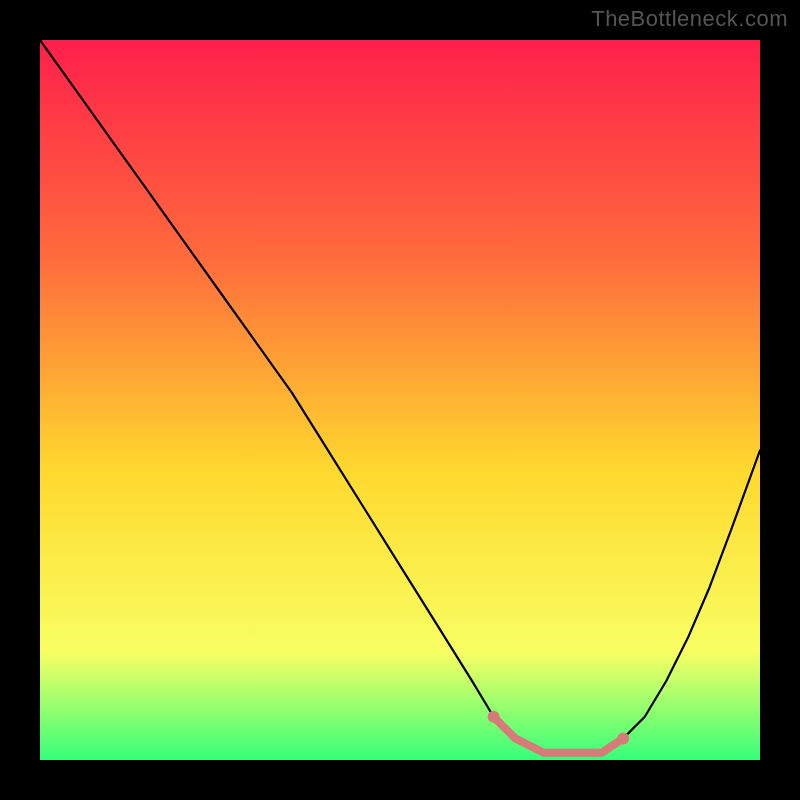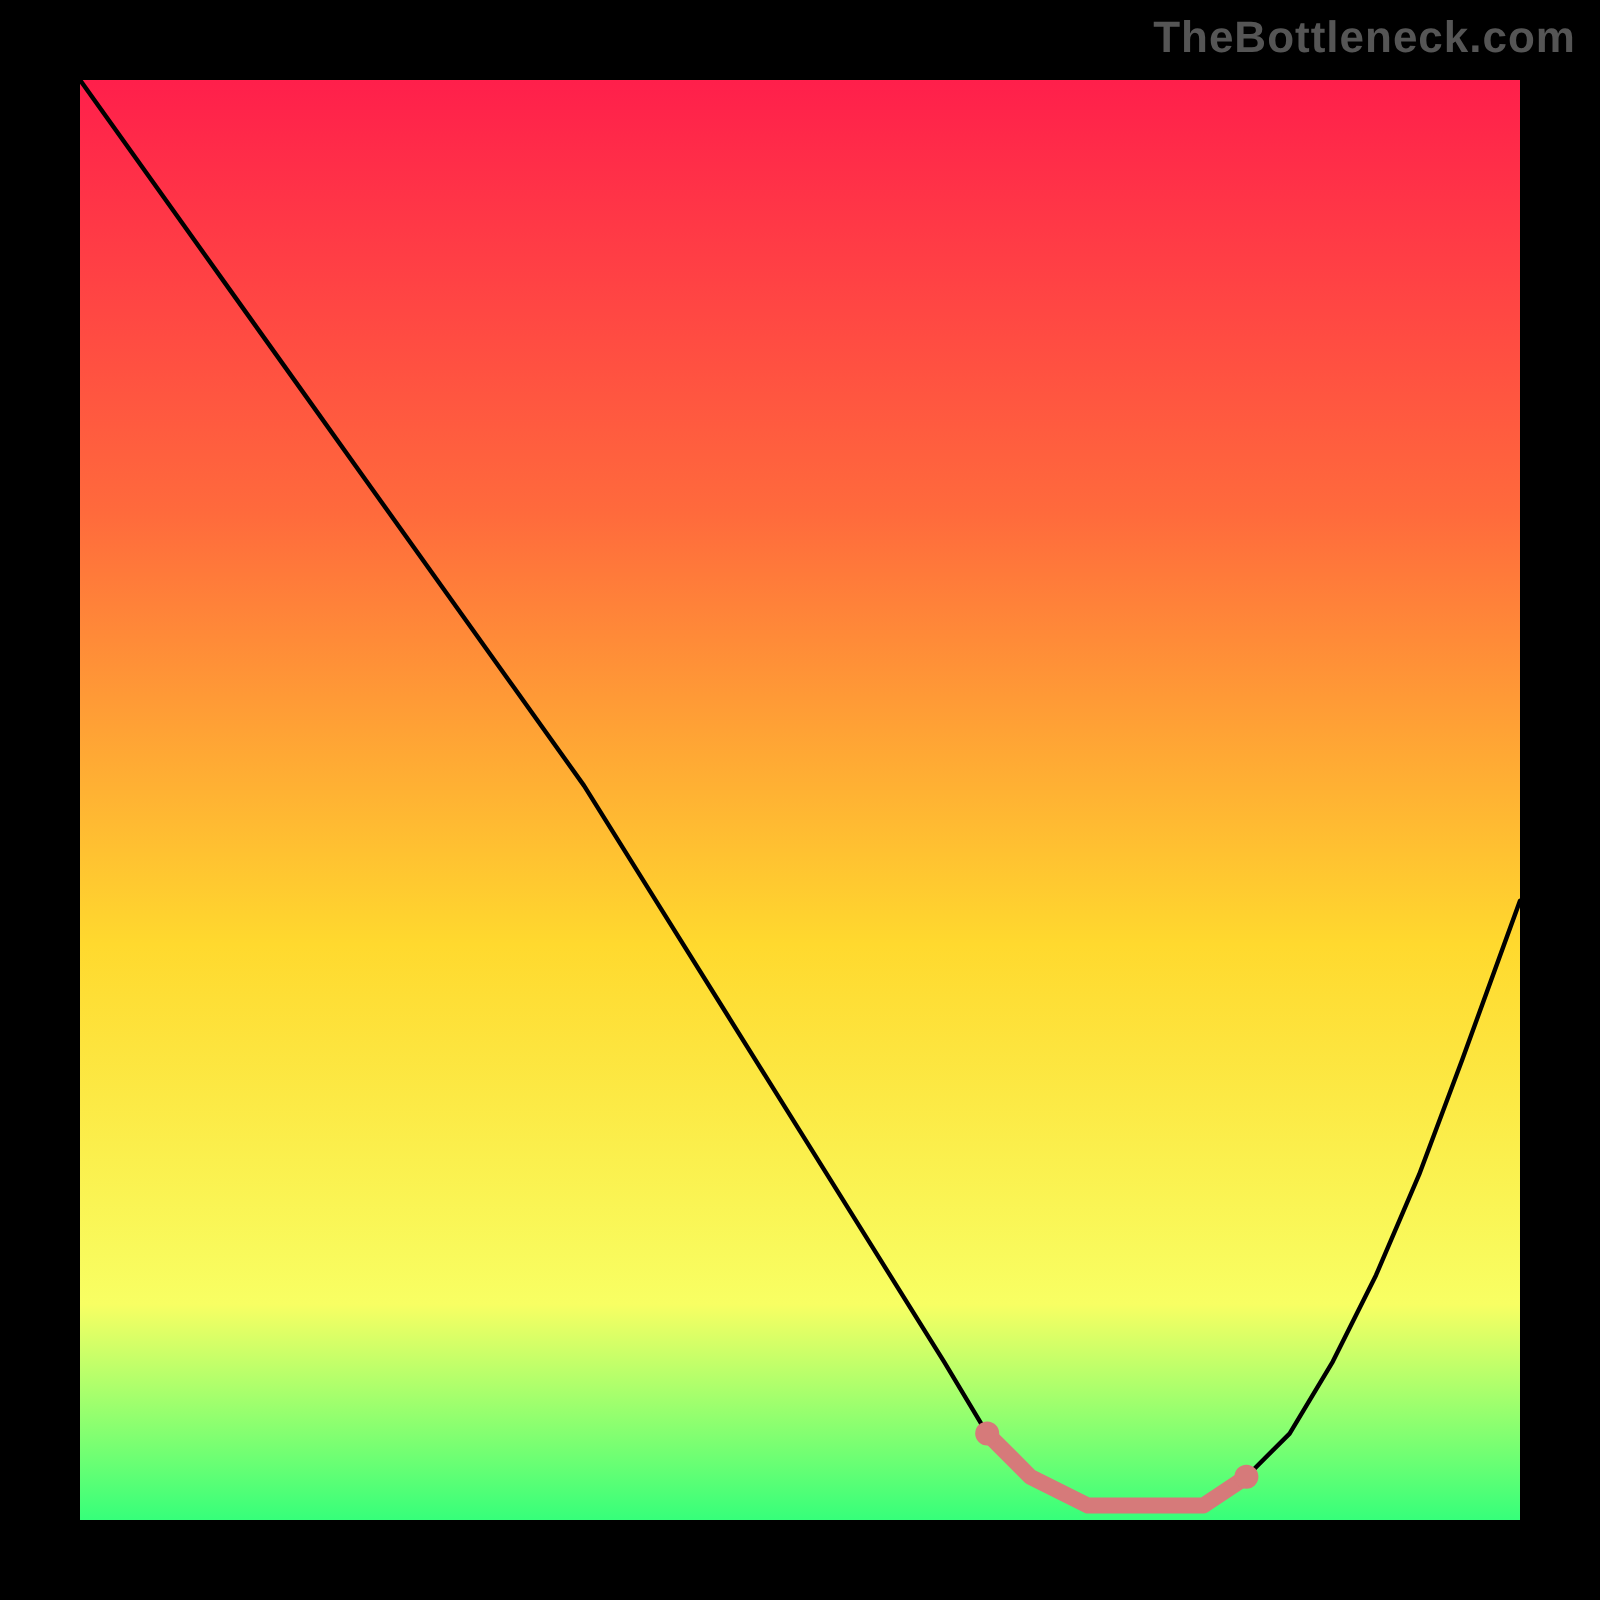--- a/index.html
+++ b/index.html
@@ -16,21 +16,21 @@
     width: 800px;
     height: 800px;
     background: #000;
   }
   .watermark {
     position: absolute;
     top: 6px;
     right: 12px;
     color: #555;
     font-size: 22px;
-    font-weight: 700;
+    font-weight: 400;
     letter-spacing: 0.5px;
     z-index: 10;
   }
   .plot-wrap {
     position: absolute;
     left: 40px;
     top: 40px;
     width: 720px;
     height: 720px;
   }

